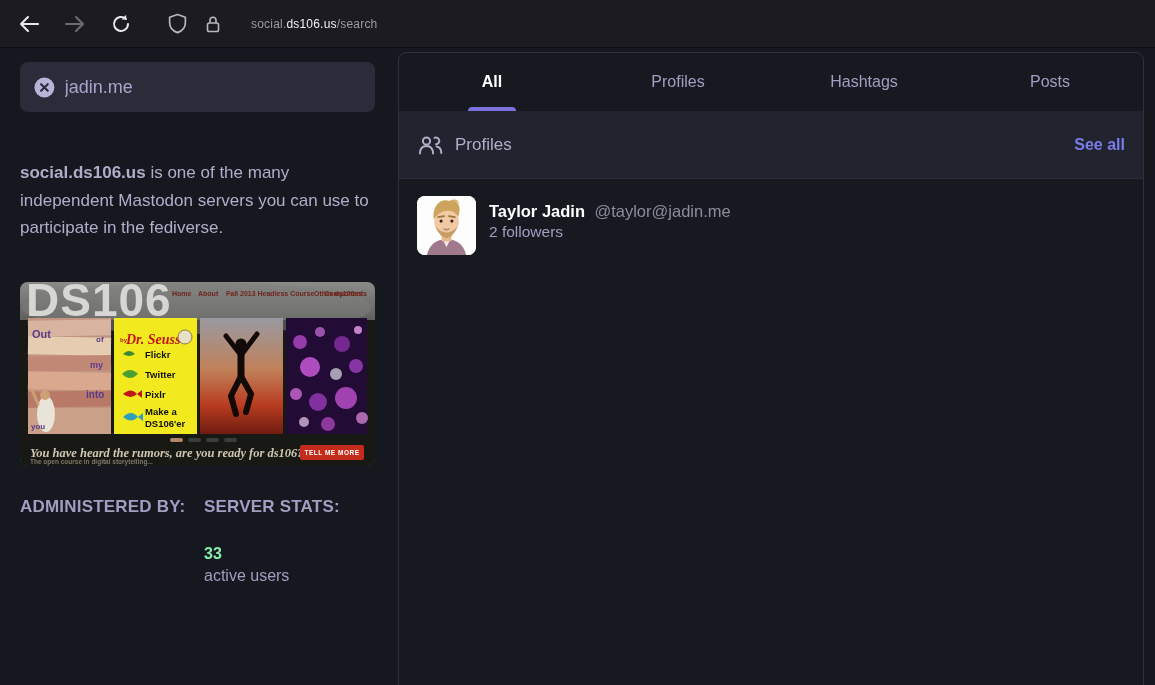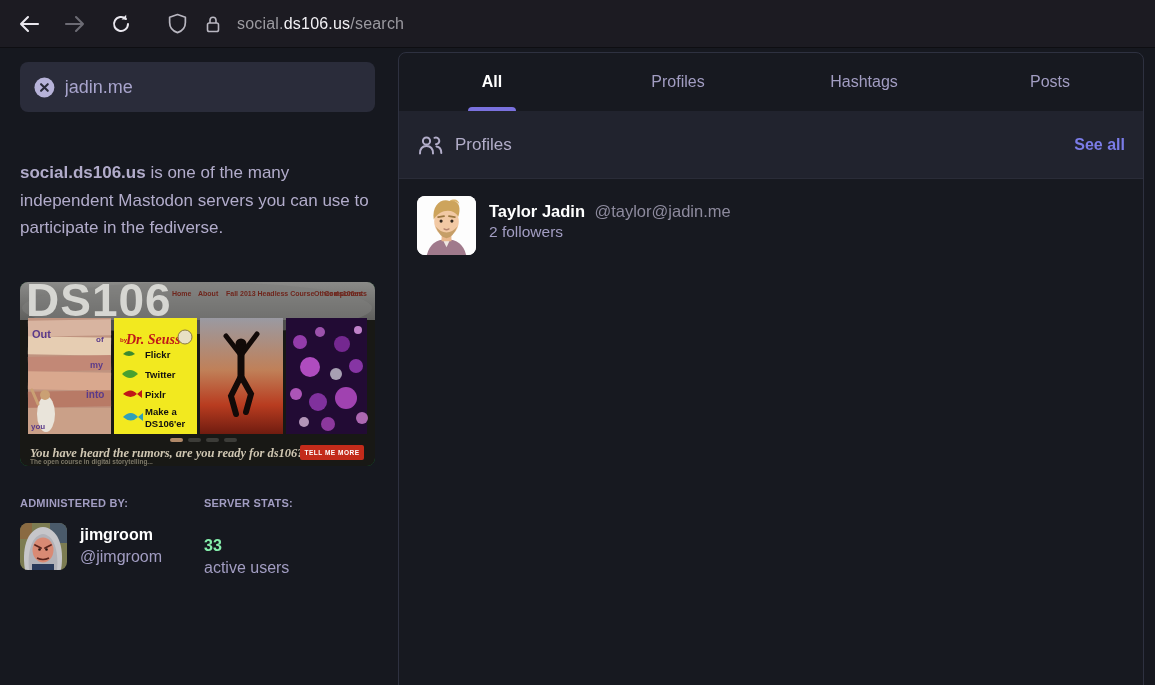--- a/index.html
+++ b/index.html
@@ -10,21 +10,21 @@
     position: relative;
     color: #fff;
   }
   
   .toolbar {
     height: 48px; background: #1c1b22; display: flex; align-items: center;
     padding-left: 12px; border-bottom: 1px solid #0e0e12;
   }
   .tb-icon { display: flex; align-items: center; justify-content: center; width: 34px; height: 34px; border-radius: 4px; }
   .tb-icon + .tb-icon { margin-left: 12px; }
-  .url-text { font-size: 16px; color: #9b9aa0; margin-left: 7px; letter-spacing: .2px; text-align: center; }
+  .url-text { font-size: 12px; color: #9b9aa0; margin-left: 21px; letter-spacing: .2px; text-align: center; }
   .url-text .bright { color: #f1f0f4; }
   
   .sidebar { position: absolute; left: 0; top: 48px; width: 398px; bottom: 0; padding: 0 23px 0 20px; }
   .main-panel {
     position: absolute; left: 398px; top: 52px; width: 746px; bottom: -12px;
     border: 1px solid #2e3140; border-radius: 8px 8px 0 0; background: #171920;
   }
   
   .search-box {
     margin-top: 14px; height: 50px; background: #2a2c3a; border-radius: 8px;
@@ -32,21 +32,21 @@
   }
   .search-box input {
     background: transparent; border: 0; outline: 0; color: #a8a4cc;
     font-size: 18px; font-family: "Liberation Sans", sans-serif; width: 100%;
   }
   .intro { margin-top: 47px; font-size: 17px; line-height: 27.5px; color: #b2accb; }
   .intro b { font-weight: 700; }
   .banner { margin-top: 40px; width: 355px; height: 184px; border-radius: 8px; overflow: hidden; background: #15803d; }
   .desc { margin-top: 32px; font-size: 17px; line-height: 27.5px; color: #b2accb; }
   .side-footer { margin-top: 31px; display: grid; grid-template-columns: 184px 1fr; }
-  .side-heading { font-size: 11px; font-weight: 700; color: #a29dc2; letter-spacing: .2px; }
+  .side-heading { font-size: 17px; font-weight: 700; color: #a29dc2; letter-spacing: .2px; }
   .admin-card { margin-top: 14px; display: flex; gap: 13px; align-items: center; }
   .avatar-sm { width: 47px; height: 47px; border-radius: 8px; overflow: hidden; flex: 0 0 auto; }
   .admin-name { font-size: 16px; font-weight: 700; color: #fff; line-height: 22px; }
   .admin-handle { font-size: 16px; color: #a29dc2; line-height: 22px; }
   .stats-count { margin-top: 26px; font-size: 16px; font-weight: 700; color: #86efac; line-height: 22px; }
   .stats-label { font-size: 16px; color: #a29dc2; line-height: 22px; }
   
   .panel-header {
     height: 72px; display: flex; align-items: center; gap: 14px;
     padding: 0 18px; border-bottom: 1px solid #262834;
@@ -227,41 +227,20 @@
         <text x="312" y="173" font-size="6.5" font-weight="700" fill="#fff" text-anchor="middle" letter-spacing=".5">TELL ME MORE</text>
       </g>
       <text x="10" y="182" font-size="6.5" font-weight="700" fill="#7d7868">The open course in digital storytelling...</text>
     </svg>
   </div>
 
 
   <div class="side-footer">
     <div>
       <div class="side-heading">ADMINISTERED BY:</div>
-      <div class="admin-card">
-        <div class="avatar-sm">
-          <svg width="47" height="47" viewBox="0 0 47 47">
-            <rect width="47" height="47" fill="#7c7c52"></rect>
-            <rect x="30" y="0" width="17" height="20" fill="#4a5a6a"></rect>
-            <rect x="0" y="0" width="12" height="16" fill="#8a6a42"></rect>
-            <path d="M5 47 C1 22 9 5 23 4 C37 5 45 22 41 47 Z" fill="#c6c6ca"></path>
-            <path d="M9 47 C7 26 13 12 23 11 C33 12 39 26 37 47 Z" fill="#b2b2b8"></path>
-            <ellipse cx="23" cy="27" rx="10.5" ry="12.5" fill="#d98a74"></ellipse>
-            <path d="M15 22 l6 3 M31 22 l-6 3" stroke="#5a241c" stroke-width="1.8" stroke-linecap="round"></path>
-            <path d="M17 35 q6 3 12 0" stroke="#5a241c" stroke-width="1.6" fill="none"></path>
-            <circle cx="19.5" cy="26.5" r="1.3" fill="#2a1410"></circle>
-            <circle cx="26.5" cy="26.5" r="1.3" fill="#2a1410"></circle>
-            <rect x="12" y="41" width="22" height="6" fill="#2a3a5a"></rect>
-          </svg>
-        </div>
-        <div>
-          <div class="admin-name">jimgroom</div>
-          <div class="admin-handle">@jimgroom</div>
-        </div>
-      </div>
     </div>
     <div>
       <div class="side-heading">SERVER STATS:</div>
       <div class="stats-count">33</div>
       <div class="stats-label">active users</div>
     </div>
   </div>
 </div>
 
 <div class="main-panel">

